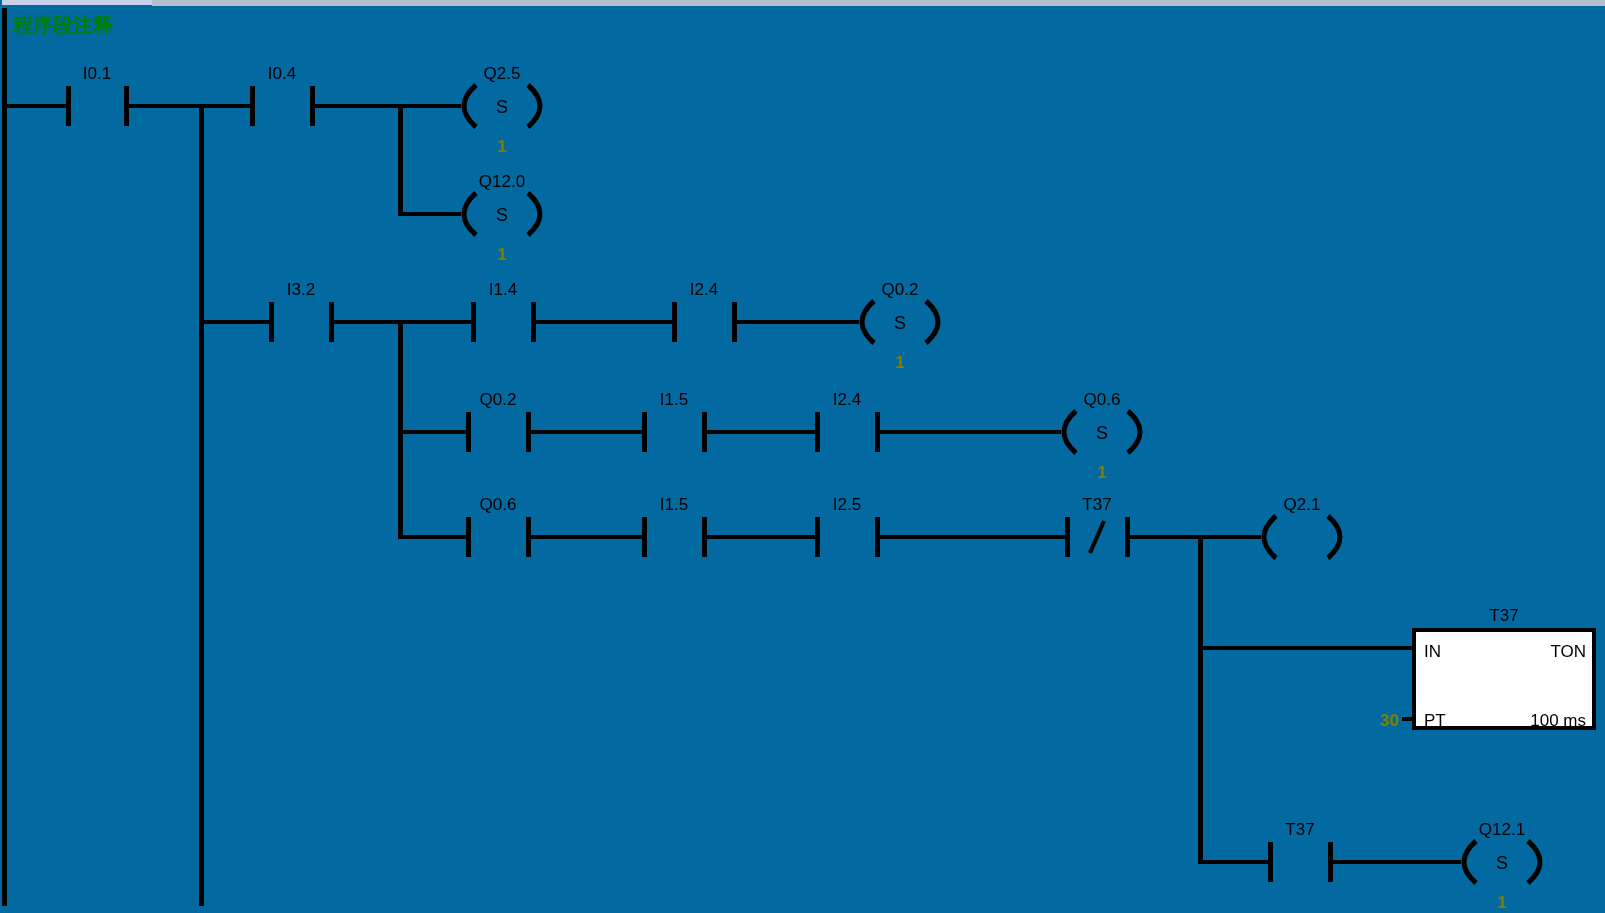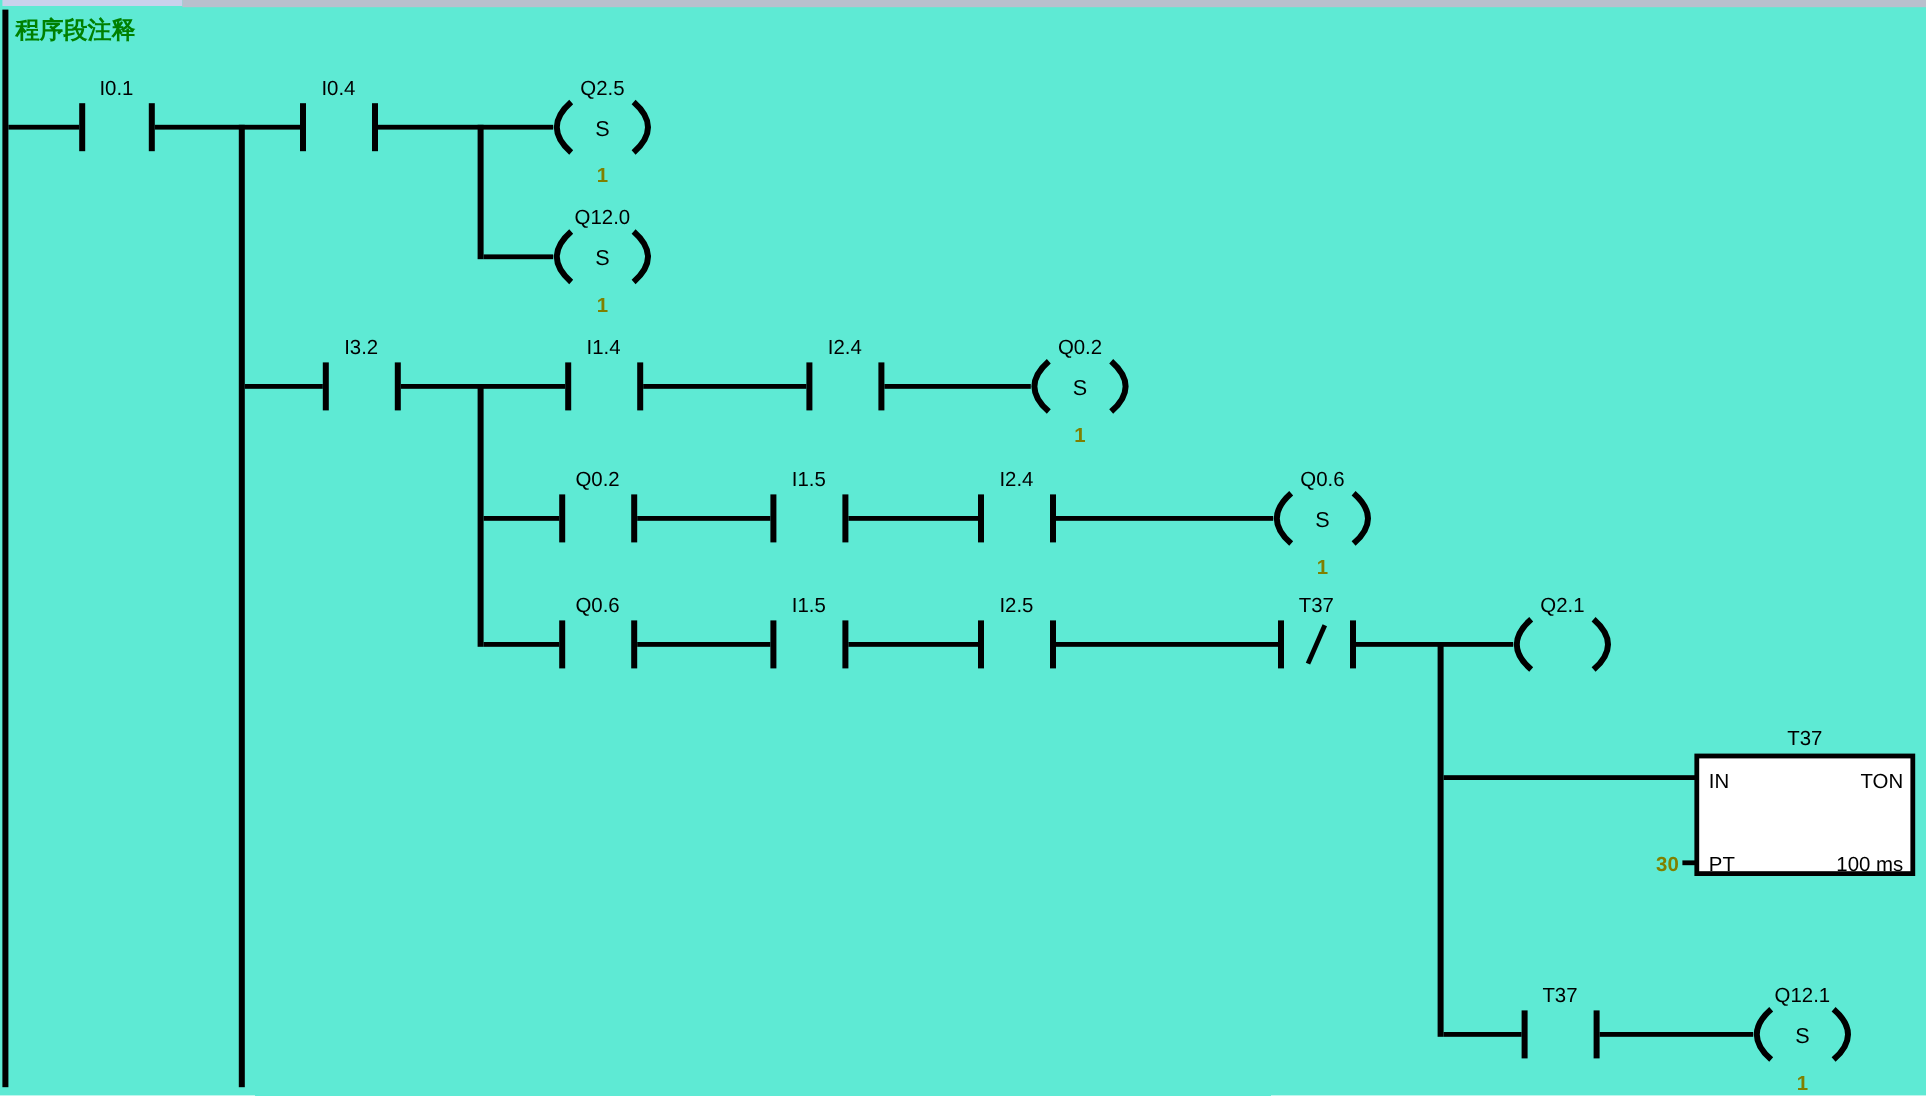--- a/index.html
+++ b/index.html
@@ -1,17 +1,17 @@
 <!DOCTYPE html>
 <html><head>
 <meta charset="utf-8">
 <style>
   html,body{margin:0;padding:0;background:#ffffff;}
   .screen{
-    position:relative;width:1605px;height:913px;background:#5eead4;
+    position:relative;width:1605px;height:913px;background:#0369a1;
     overflow:hidden;font-family:"Liberation Sans","DejaVu Sans",sans-serif;
   }
   svg{display:block;}
   svg text{font-family:"Liberation Sans","DejaVu Sans",sans-serif;}
   .lbl{font-size:17px;fill:#000000;}
   .coil-s{font-size:18px;fill:#000000;}
   .param{font-size:17px;font-weight:bold;}
   .comment{font-size:20px;font-weight:bold;}
   .boxlbl{font-size:17px;fill:#000000;}
 </style>

